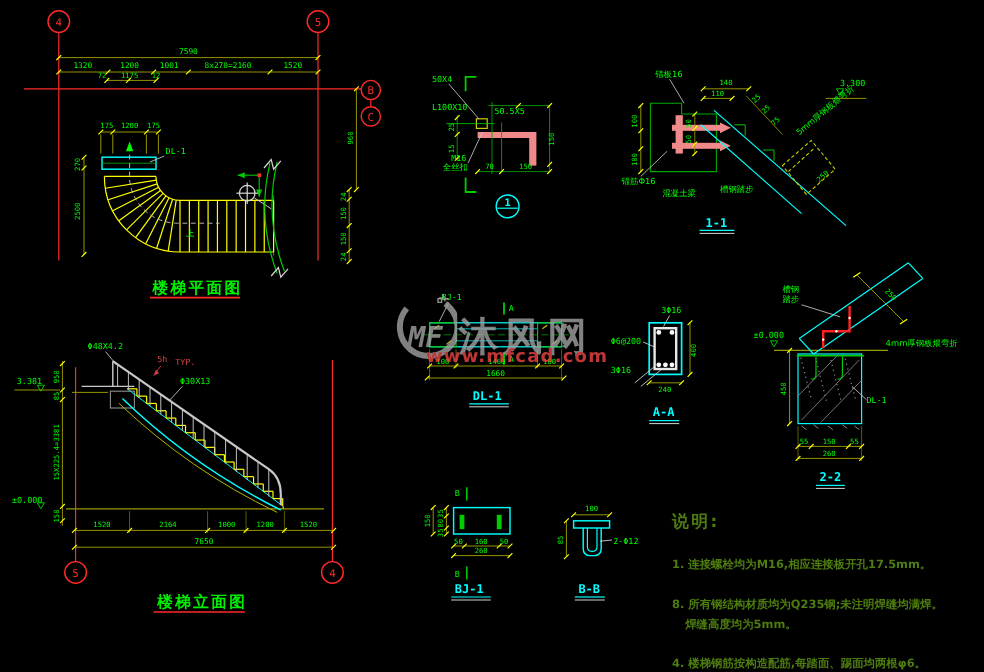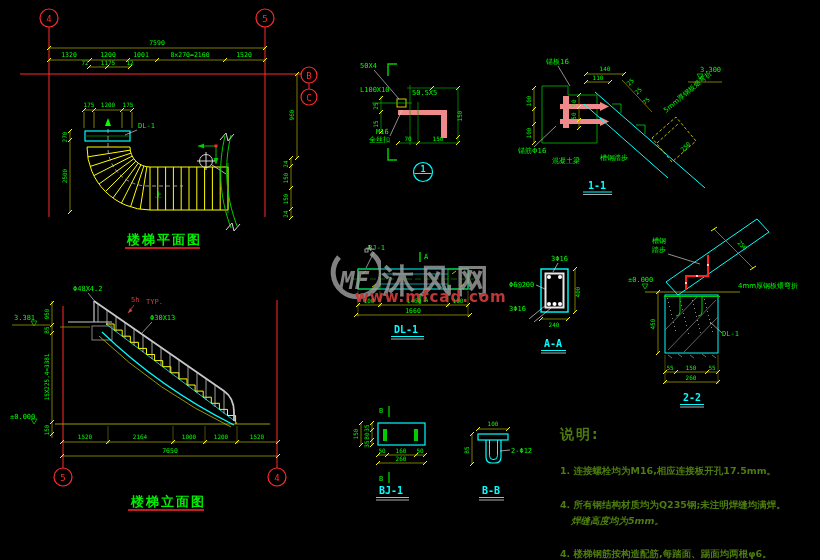--- a/index.html
+++ b/index.html
@@ -11,21 +11,21 @@
   .dim5{fill:#00ff00;font-size:6px;}
   .lbl{fill:#00ff00;font-size:7px;}
   .lblcn{fill:#00ff00;font-size:7px;font-family:"DejaVu Sans",sans-serif;}
   .red{fill:#ff2a2a;font-size:9px;}
   .redlbl{fill:#d04040;font-size:7px;}
   .cyT{fill:#00ffff;font-size:10px;font-weight:bold;}
   .titlecn{fill:#00ee00;font-size:13px;font-weight:bold;font-family:"DejaVu Sans",sans-serif;letter-spacing:2px;}
   #notes{position:absolute;left:560px;top:426px;width:256px;color:#4d7c0f;}
   #notes .nt{font-size:14px;font-weight:bold;letter-spacing:2px;}
   #notes .nl{font-size:9.5px;font-weight:bold;margin-top:20px;line-height:1.45;}
-  #notes .nl.cont{margin-left:11px;margin-top:2px;font-style:italic;}
+  #notes .nl.cont{margin-left:11px;margin-top:2px;}
   #watermark{position:absolute;left:325px;top:243px;width:185px;height:68px;opacity:.8;}
   #wm-name{position:absolute;left:57px;top:16px;font-size:33px;font-weight:bold;color:#a2a2a2;letter-spacing:4px;}
   #wm-url{position:absolute;left:30px;top:45px;font-size:15px;font-weight:bold;color:#ef4444;letter-spacing:1px;}
 </style>
 </head>
 <body>
 
 <div id="stage">
 <svg id="cad" width="820" height="560" viewBox="0 0 820 560">
 
@@ -566,21 +566,21 @@
     <line x1="510" y1="450" x2="500" y2="451" stroke="#dddddd" stroke-width="0.7"></line>
     <text class="cyT" x="482" y="494">B-B</text>
     <line x1="479" y1="497.5" x2="504" y2="497.5" stroke="#00ffff" stroke-width="1"></line>
     <line x1="479" y1="500" x2="504" y2="500" stroke="#dddddd" stroke-width="0.8"></line>
   </g>
 </svg>
 
 <div id="notes">
   <div class="nt">说明:</div>
   <div class="nl">1. 连接螺栓均为M16,相应连接板开孔17.5mm。</div>
-  <div class="nl">4. 所有钢结构材质均为Q235钢;未注明焊缝均满焊。</div>
+  <div class="nl">8. 所有钢结构材质均为Q235钢;未注明焊缝均满焊。</div>
   <div class="nl cont">焊缝高度均为5mm。</div>
   <div class="nl">4. 楼梯钢筋按构造配筋,每踏面、踢面均两根φ6。</div>
 </div>
 
 <div id="watermark">
   <svg width="56" height="68">
     <path d="M14,14 A24,24 0 1 0 46,10" fill="none" stroke="#a2a2a2" stroke-width="5"></path>
     <path d="M40,6 l3,0 l0,3 l-3,0 z M44,2 l2,6 M41,5 l8,1" stroke="#b0b0b0" stroke-width="1.2" fill="none"></path>
     <text x="15" y="46" font-size="24" font-weight="bold" font-style="italic" fill="#a2a2a2" font-family="DejaVu Sans, sans-serif">MF</text>
   </svg>

